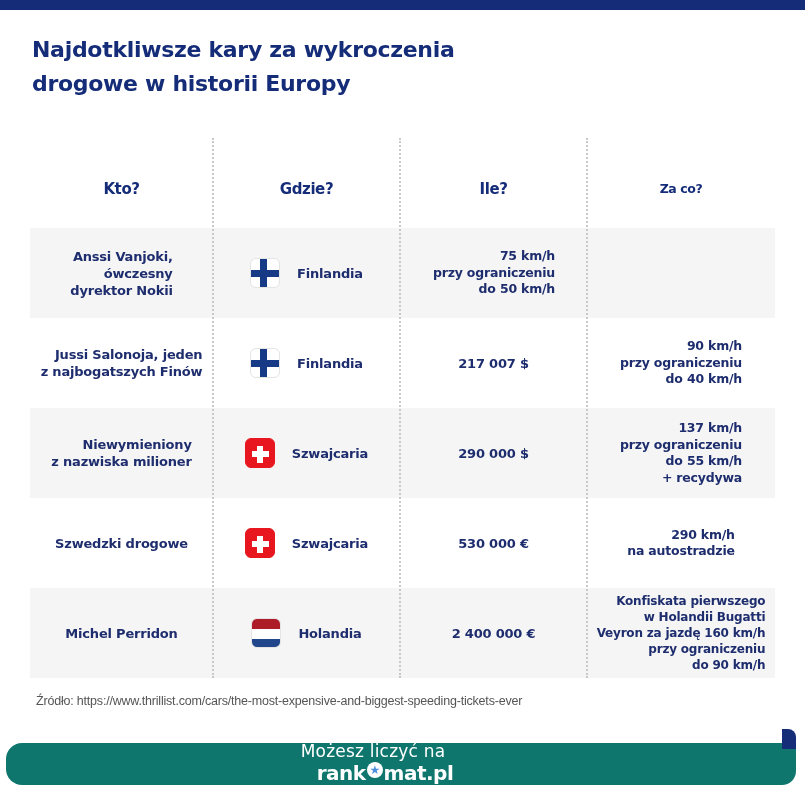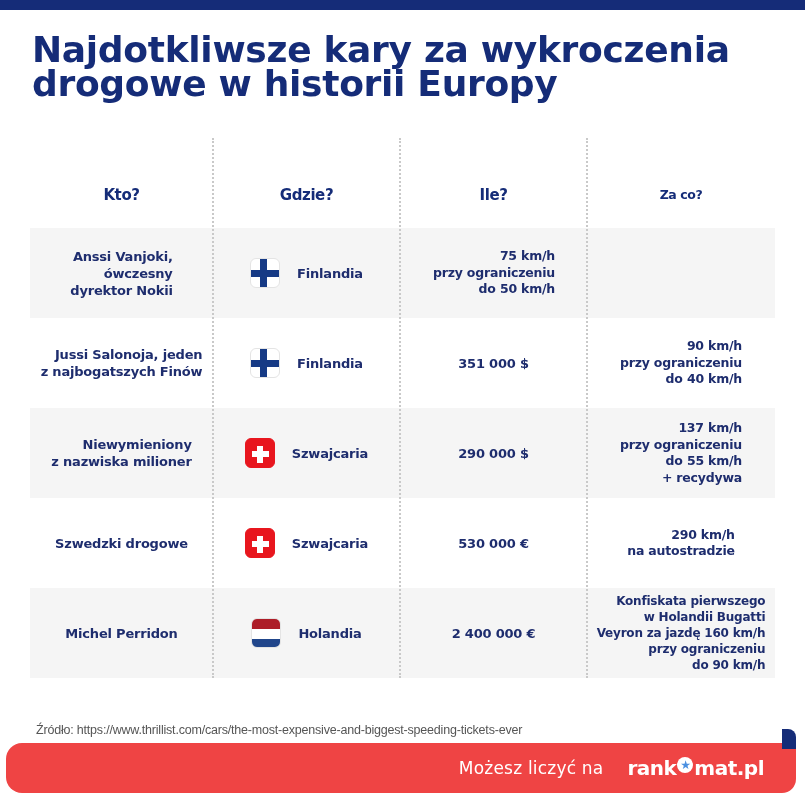--- a/index.html
+++ b/index.html
@@ -4,31 +4,31 @@
 <style>
   * { box-sizing: border-box; margin: 0; padding: 0; }
   html, body { width: 805px; height: 804px; background: #ffffff; overflow: hidden; }
   body { position: relative; font-family: "Liberation Sans", sans-serif; color: #1a2a6c; }
 
   .top-bar { position: absolute; left: 0; top: 0; width: 805px; height: 10px; background: #152c78; }
 
   .title {
     position: absolute; left: 32px; top: 33px; width: 720px;
     font-family: "DejaVu Sans", sans-serif; font-weight: bold;
-    font-size: 36px; line-height: 34px; color: #152c78; letter-spacing: -0.3px;
+    font-size: 22px; line-height: 34px; color: #152c78; letter-spacing: -0.3px;
   }
 
   .table { position: absolute; left: 30px; top: 138px; width: 745px; height: 540px; }
 
   .divider {
     position: absolute; top: 0; height: 540px; width: 0;
     border-left: 2px dotted #c9c9c9;
   }
 
-  .header-row { position: absolute; left: 0; top: 12px; width: 745px; height: 90px; display: flex; }
+  .header-row { position: absolute; left: 0; top: 6px; width: 745px; height: 90px; display: flex; }
   .header-cell {
     display: flex; align-items: center; justify-content: center;
     font-family: "DejaVu Sans", sans-serif; font-weight: bold; font-size: 15px;
     color: #152c78; letter-spacing: -0.4px;
   }
 
   .rows { position: absolute; left: 0; top: 90px; width: 745px; }
   .row { display: flex; height: 90px; width: 745px; }
   .row.shaded { background: #f5f5f5; }
   .cell {
@@ -51,28 +51,28 @@
   .flag-fi .h { position: absolute; left: 0; top: 11px; width: 30px; height: 7px; background: #163a85; }
   .flag-fi .v { position: absolute; left: 9px; top: 0; width: 7px; height: 30px; background: #163a85; }
   .flag-ch { background: #e8161e; border-color: #e8161e; }
   .flag-ch .h { position: absolute; left: 6px; top: 12px; width: 17px; height: 6px; background: #fff; }
   .flag-ch .v { position: absolute; left: 11.5px; top: 6.5px; width: 6px; height: 17px; background: #fff; }
   .flag-nl .s1 { position: absolute; left: 0; top: 0; width: 30px; height: 10px; background: #ad1d28; }
   .flag-nl .s2 { position: absolute; left: 0; top: 10px; width: 30px; height: 10px; background: #ffffff; }
   .flag-nl .s3 { position: absolute; left: 0; top: 20px; width: 30px; height: 10px; background: #21468b; }
 
   .source {
-    position: absolute; left: 36px; top: 723px;
+    position: absolute; left: 36px; top: 694px;
     font-family: "Liberation Sans", sans-serif; font-size: 12.5px; color: #555555; letter-spacing: -0.2px;
   }
 
   .footer {
-    position: absolute; left: 6px; top: 743px; width: 790px; height: 50px;
-    background: #ef4444; border-radius: 16px 6px 14px 16px;
-    display: flex; align-items: center; justify-content: flex-end; padding-right: 32px;
+    position: absolute; left: 6px; top: 743px; width: 790px; height: 42px;
+    background: #0f766e; border-radius: 16px 6px 14px 16px;
+    display: flex; align-items: center; justify-content: flex-end; padding-right: 32px; flex-direction: column;
   }
   .footer::after {
     content: ""; position: absolute; right: 0; top: -14px; width: 14px; height: 20px;
     background: #152c78; border-top-right-radius: 8px;
   }
   .tagline {
     font-family: "DejaVu Sans", sans-serif; font-size: 17px; color: #ffffff;
     font-weight: normal; letter-spacing: 0.2px; margin-right: 24px;
   }
   .logo {
@@ -124,21 +124,21 @@
 
     <div class="row">
       <div class="cell c1">Jussi Salonoja, jeden
 z najbogatszych Finów</div>
       <div class="cell c2">
         <div class="country">
           <div class="flag flag-fi"><div class="h"></div><div class="v"></div></div>
           <span>Finlandia</span>
         </div>
       </div>
-      <div class="cell c3">351 000 $</div>
+      <div class="cell c3">217 007 $</div>
       <div class="cell c4">90 km/h
 przy ograniczeniu
 do 40 km/h</div>
     </div>
 
     <div class="row shaded">
       <div class="cell c1">Niewymieniony
 z nazwiska milioner</div>
       <div class="cell c2">
         <div class="country">

